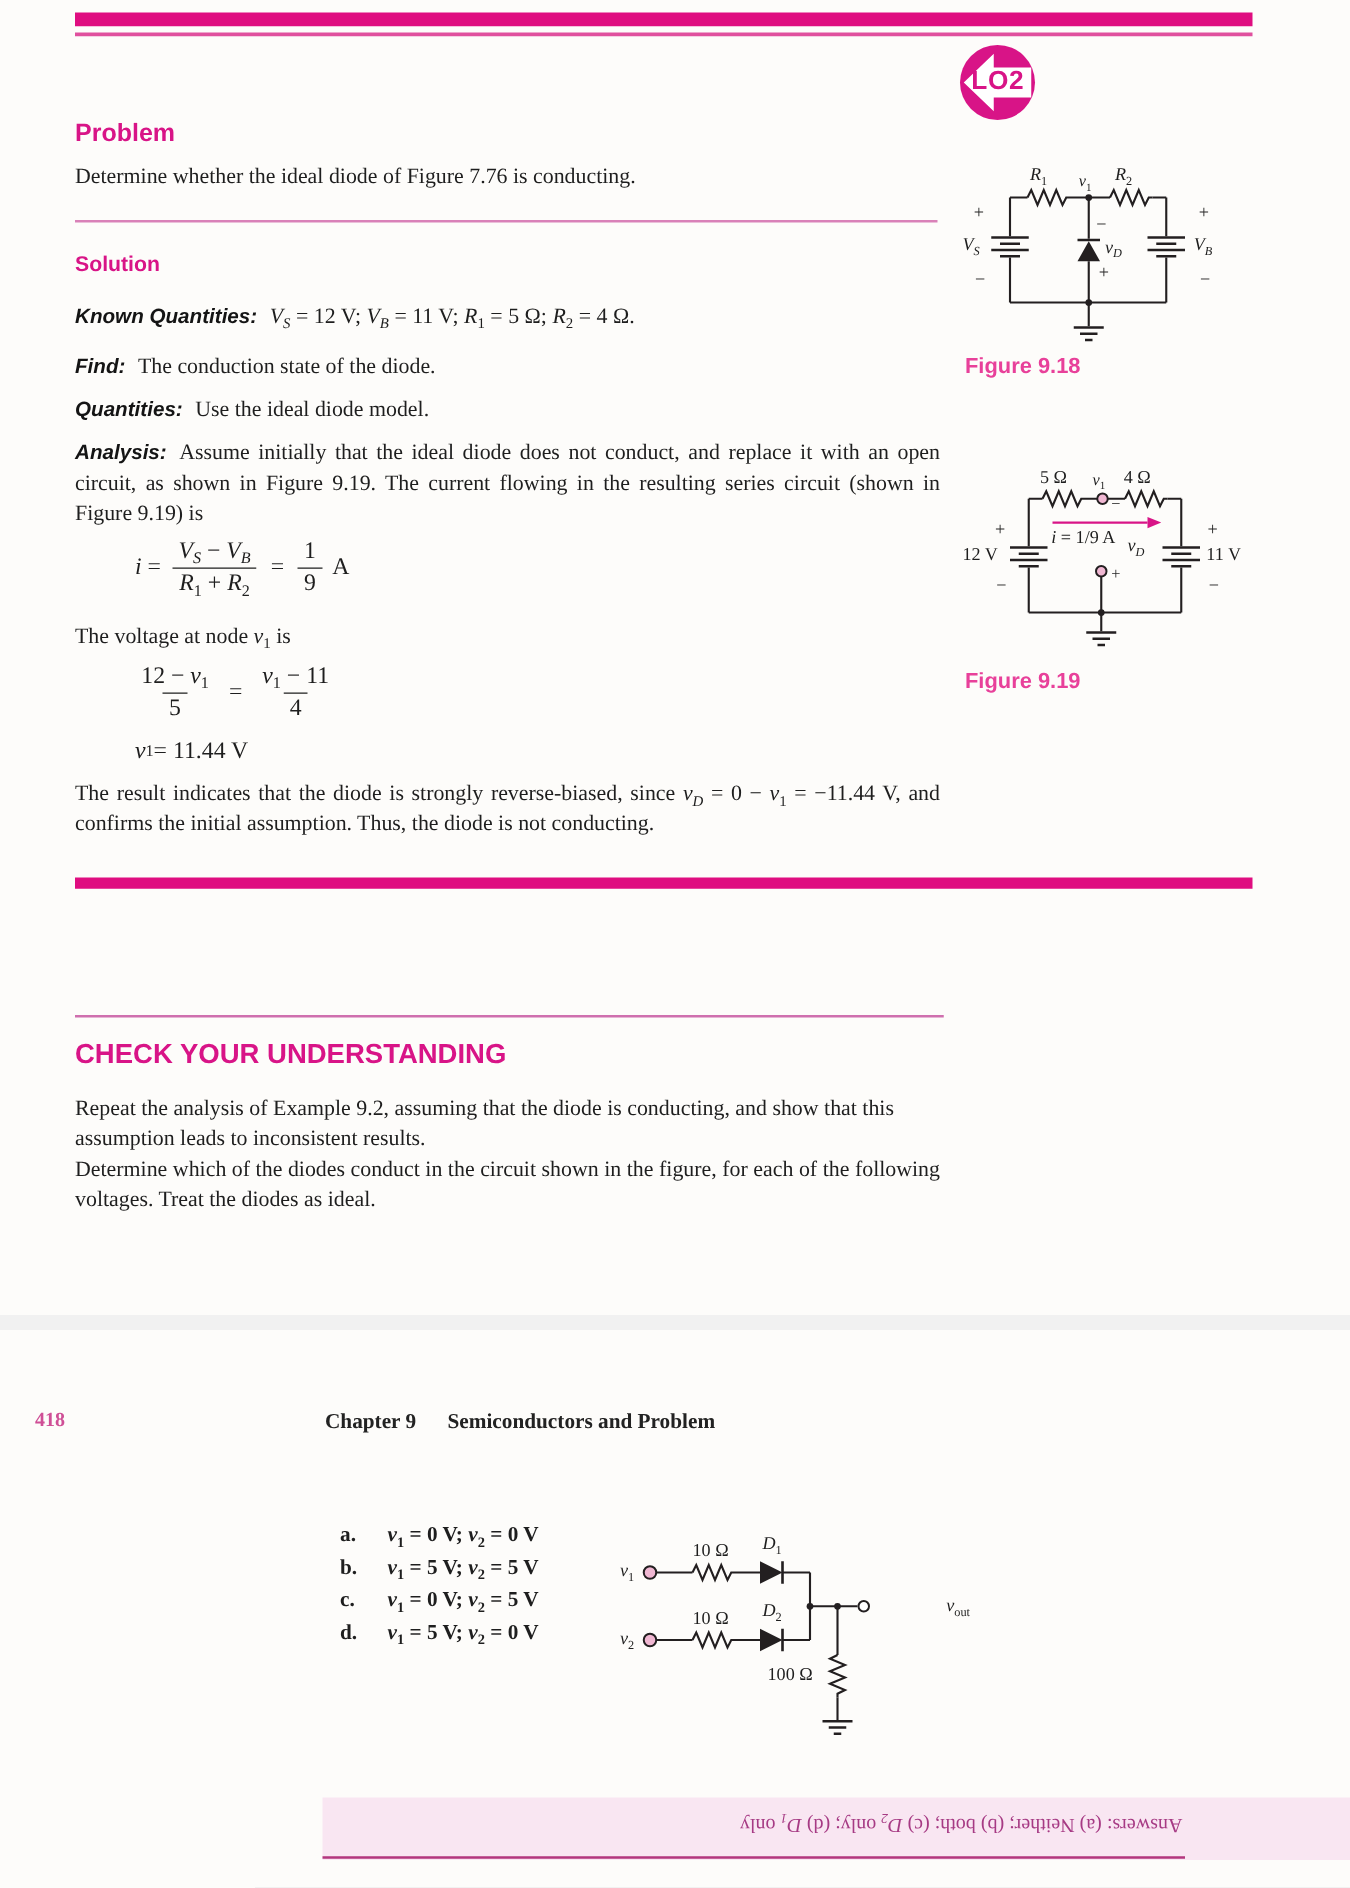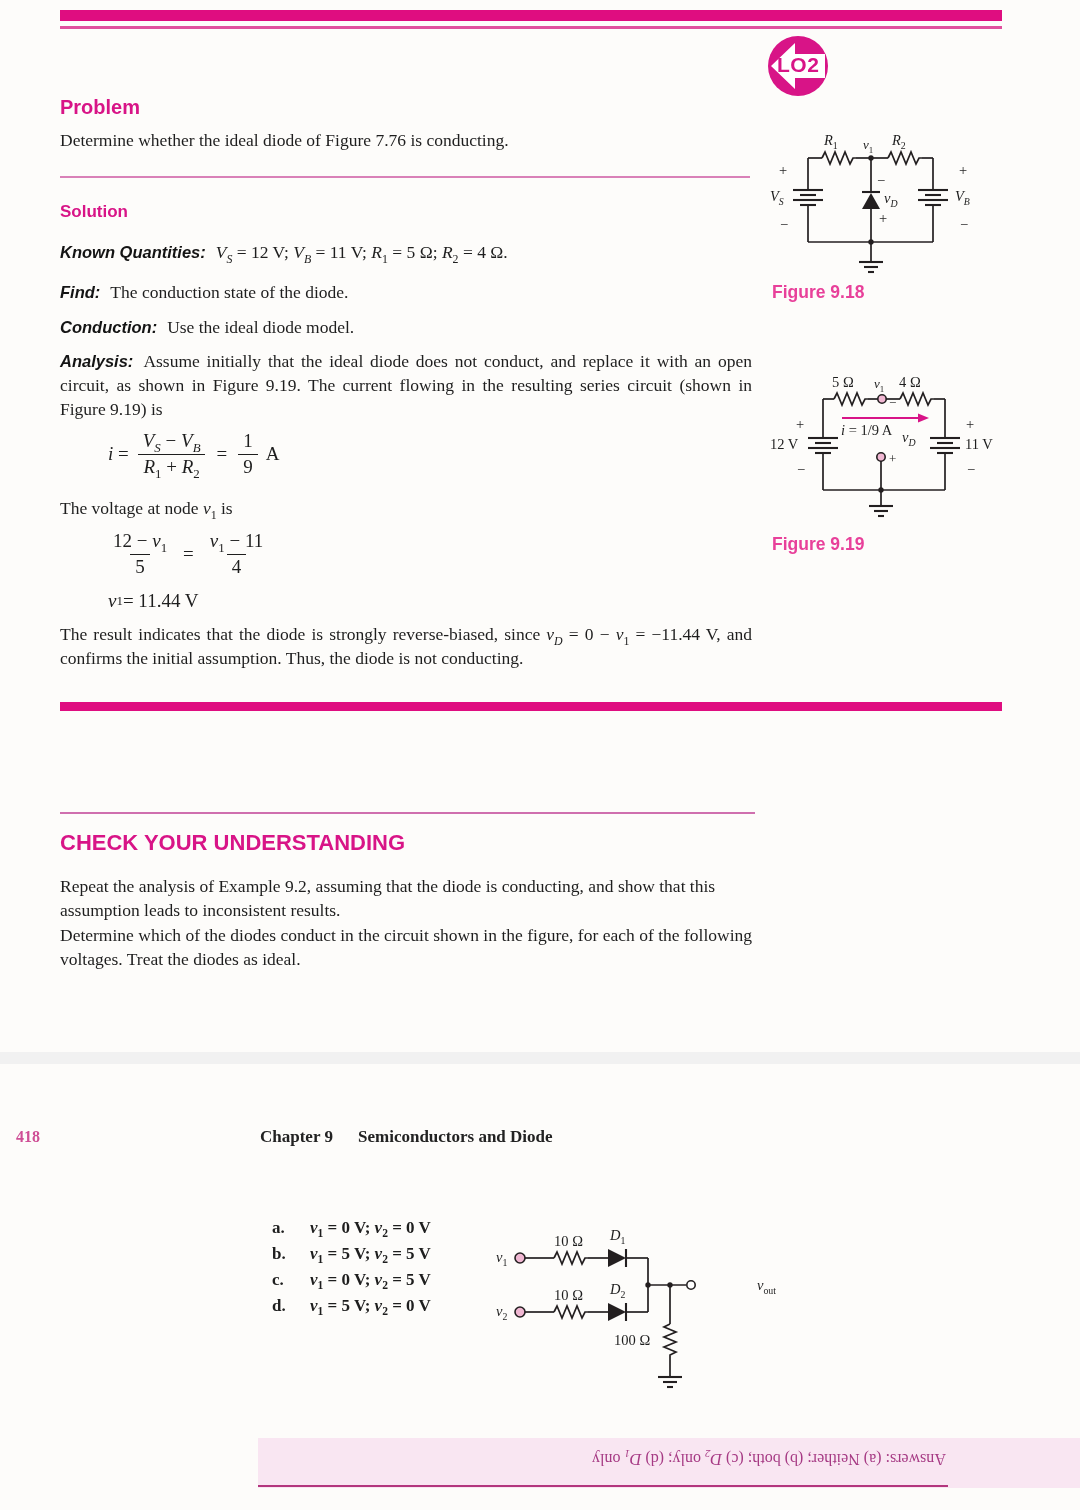--- a/index.html
+++ b/index.html
@@ -61,21 +61,21 @@
 
   <div class="abs body-text" style="left:60px;top:240px;width:690px;">
     <span class="mathlabel">Known Quantities:</span><span><span style="font-style: italic;">V</span><sub style="font-style: italic;">S</sub><span> = 12 V; </span><span style="font-style: italic;">V</span><sub style="font-style: italic;">B</sub><span> = 11 V; </span><span style="font-style: italic;">R</span><sub>1</sub><span> = 5 Ω; </span><span style="font-style: italic;">R</span><sub>2</sub><span> = 4 Ω.</span></span>
   </div>
 
   <div class="abs body-text" style="left:60px;top:280px;width:690px;">
     <span class="mathlabel">Find:</span><span>The conduction state of the diode.</span>
   </div>
 
   <div class="abs body-text" style="left:60px;top:315px;width:690px;">
-    <span class="mathlabel">Conduction:</span><span>Use the ideal diode model.</span>
+    <span class="mathlabel">Quantities:</span><span>Use the ideal diode model.</span>
   </div>
 
   <div class="abs body-text" style="left:60px;top:349px;width:692px;text-align:justify;">
     <span class="mathlabel">Analysis:</span><span>Assume initially that the ideal diode does not conduct, and replace it with an open circuit, as shown in Figure 9.19. The current flowing in the resulting series circuit (shown in Figure 9.19) is</span>
   </div>
 
   <div class="abs eq" style="left:108px;top:430px;">
     <span><span style="font-style: italic;">i</span><span> =</span></span>
     <span class="frac" style="margin-left:9px;">
       <span class="num"><span style="font-style: italic;">V</span><sub style="font-style: italic;">S</sub><span> − </span><span style="font-style: italic;">V</span><sub style="font-style: italic;">B</sub></span>
@@ -220,23 +220,23 @@
   </div>
   <div class="abs figcap" style="left:772px;top:534px;">Figure 9.19</div>
 
   <div class="abs rule-thin" style="left:60px;top:812px;width:695px;height:2px;background:#cf6fae;"></div>
   <div class="abs sanshead" style="left:60px;top:830px;font-size:22px;">CHECK YOUR UNDERSTANDING</div>
   <div class="abs body-text" style="left:60px;top:874px;width:692px;">Repeat the analysis of Example 9.2, assuming that the diode is conducting, and show that this assumption leads to inconsistent results.</div>
   <div class="abs body-text" style="left:60px;top:923px;width:692px;text-align:justify;">Determine which of the diodes conduct in the circuit shown in the figure, for each of the following voltages. Treat the diodes as ideal.</div>
 
   <div class="abs" style="left:0;top:1052px;width:1080px;height:12px;background:#f1f1f1;"></div>
 
-  <div class="abs" style="left:16px;top:1128px;font-size:16px;color:#cf4f96;font-weight:bold;">418</div>
+  <div class="abs" style="left:28px;top:1128px;font-size:16px;color:#cf4f96;font-weight:bold;">418</div>
   <div class="abs footer-text" style="left:260px;top:1127px;">Chapter 9</div>
-  <div class="abs footer-text" style="left:358px;top:1127px;">Semiconductors and Diode</div>
+  <div class="abs footer-text" style="left:358px;top:1127px;">Semiconductors and Problem</div>
 
   <div class="abs" style="left:272px;top:1218px;">
     <div style="display:flex;margin-bottom:6px;">
       <span class="opt" style="width:38px;">a.</span>
       <span class="opt"><span style="font-style: italic;">v</span><sub>1</sub><span> = 0 V; </span><span style="font-style: italic;">v</span><sub>2</sub><span> = 0 V</span></span>
     </div>
     <div style="display:flex;margin-bottom:6px;">
       <span class="opt" style="width:38px;">b.</span>
       <span class="opt"><span style="font-style: italic;">v</span><sub>1</sub><span> = 5 V; </span><span style="font-style: italic;">v</span><sub>2</sub><span> = 5 V</span></span>
     </div>

